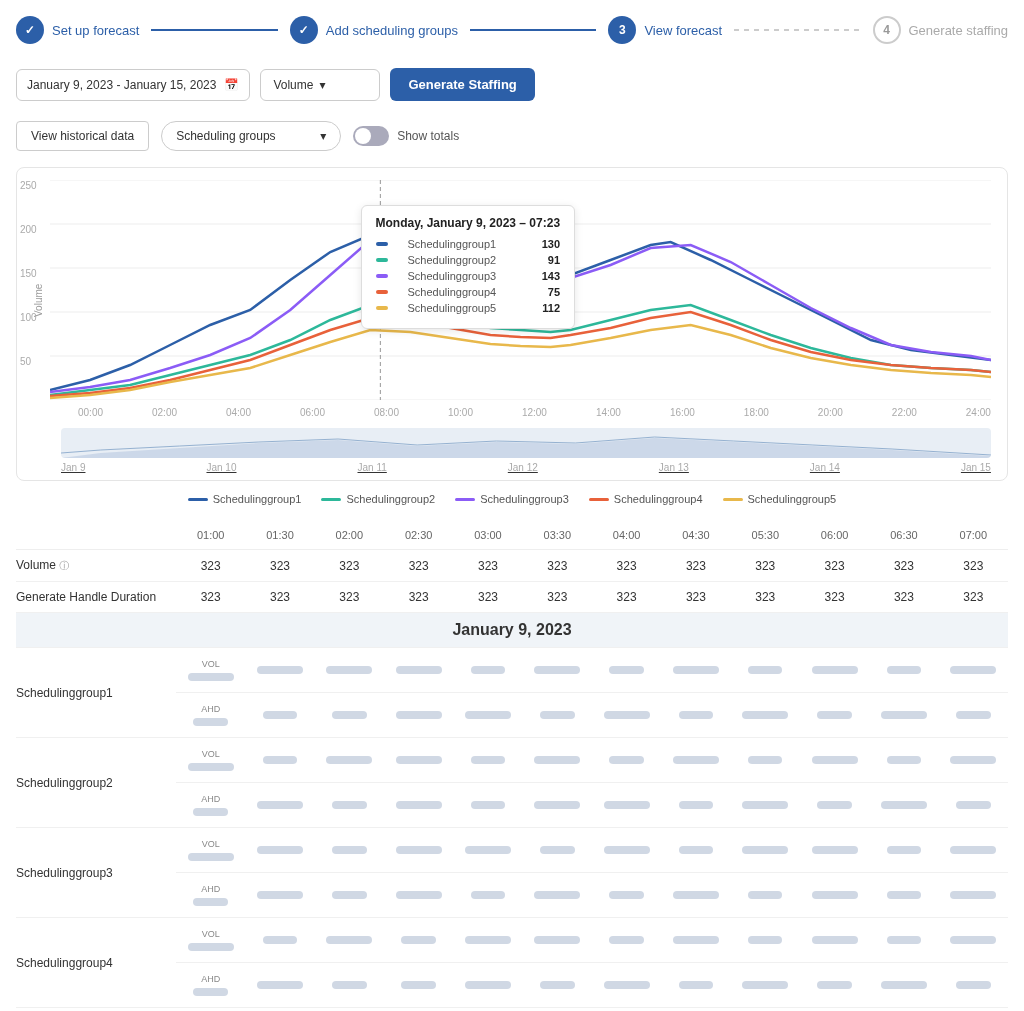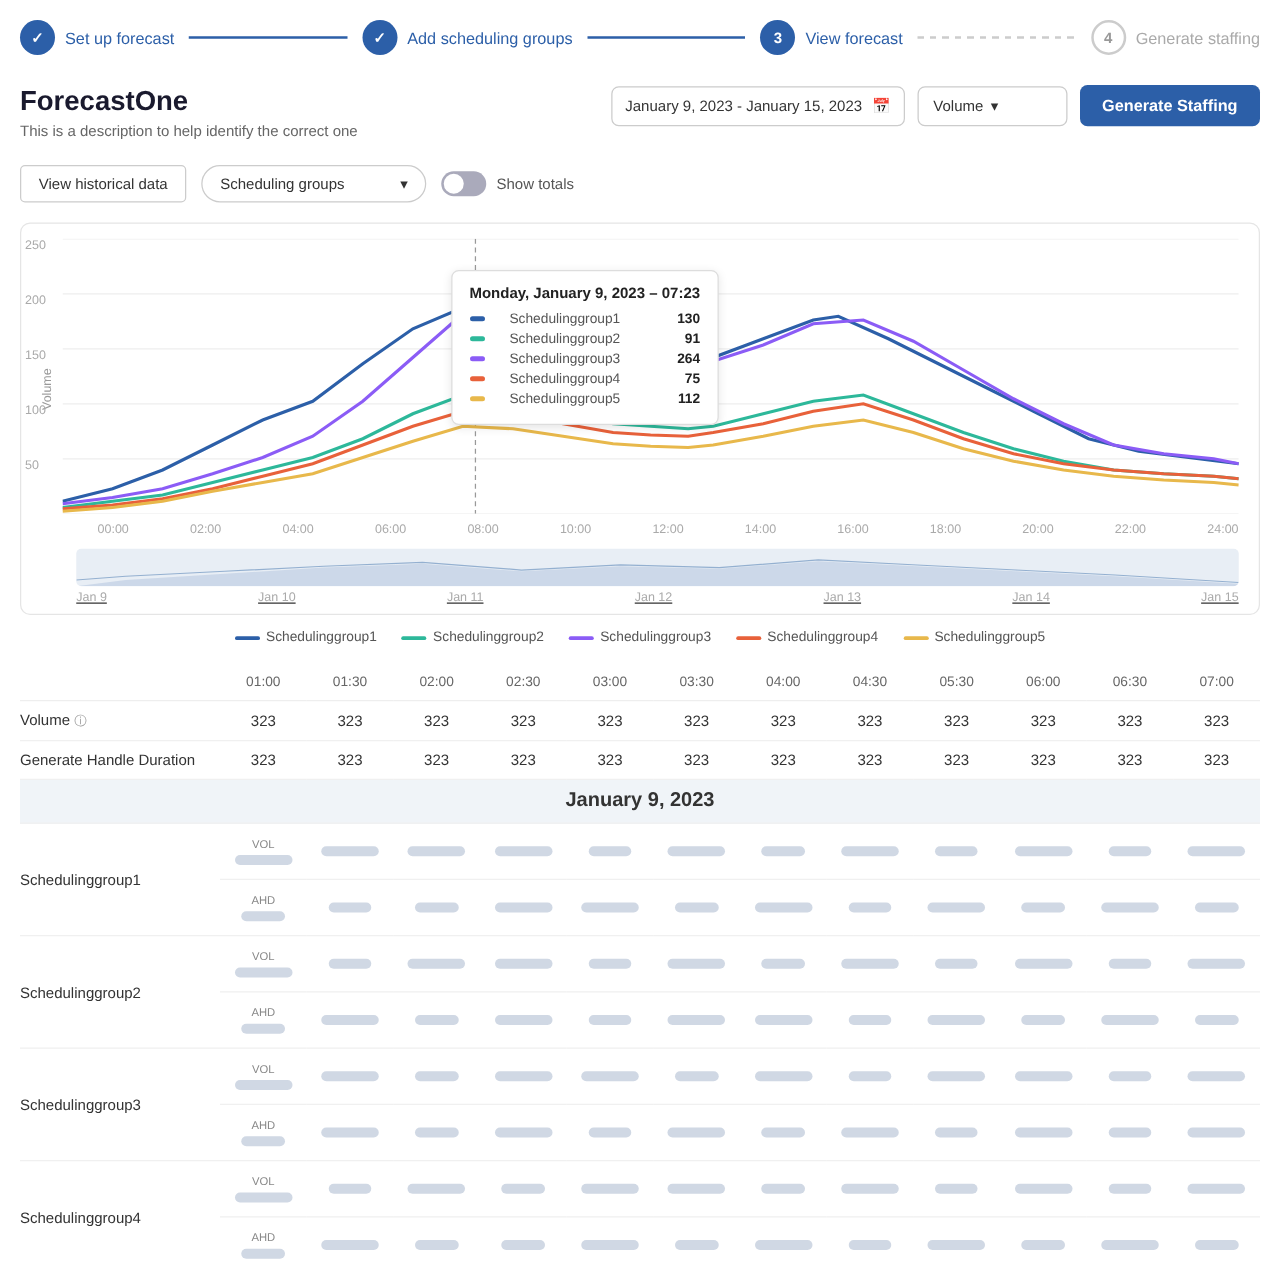--- a/index.html
+++ b/index.html
@@ -105,24 +105,20 @@
       <span class="step-label active">View forecast</span>
     </div>
     <div class="step-line dashed"></div>
     <div class="step">
       <div class="step-circle inactive">4</div>
       <span class="step-label inactive">Generate staffing</span>
     </div>
   </div>
 
   <div class="forecast-header">
-    <div>
-      <div class="forecast-title">ForecastOne</div>
-      <div class="forecast-desc">This is a description to help identify the correct one</div>
-    </div>
     <div class="header-controls">
       <div class="date-input">
         <span>January 9, 2023 - January 15, 2023</span>
         <span>📅</span>
       </div>
       <div class="select-input">
         <span>Volume</span>
         <span>▾</span>
       </div>
       <button class="btn-generate">Generate Staffing</button>
@@ -190,21 +186,21 @@
             <span class="tooltip-val">130</span>
           </div>
           <div class="tooltip-row">
             <div class="tooltip-dot" style="background:#2db89a;"></div>
             <span class="tooltip-name">Schedulinggroup2</span>
             <span class="tooltip-val">91</span>
           </div>
           <div class="tooltip-row">
             <div class="tooltip-dot" style="background:#8b5cf6;"></div>
             <span class="tooltip-name">Schedulinggroup3</span>
-            <span class="tooltip-val">264</span>
+            <span class="tooltip-val">143</span>
           </div>
           <div class="tooltip-row">
             <div class="tooltip-dot" style="background:#e8613a;"></div>
             <span class="tooltip-name">Schedulinggroup4</span>
             <span class="tooltip-val">75</span>
           </div>
           <div class="tooltip-row">
             <div class="tooltip-dot" style="background:#e8b84b;"></div>
             <span class="tooltip-name">Schedulinggroup5</span>
             <span class="tooltip-val">112</span>

